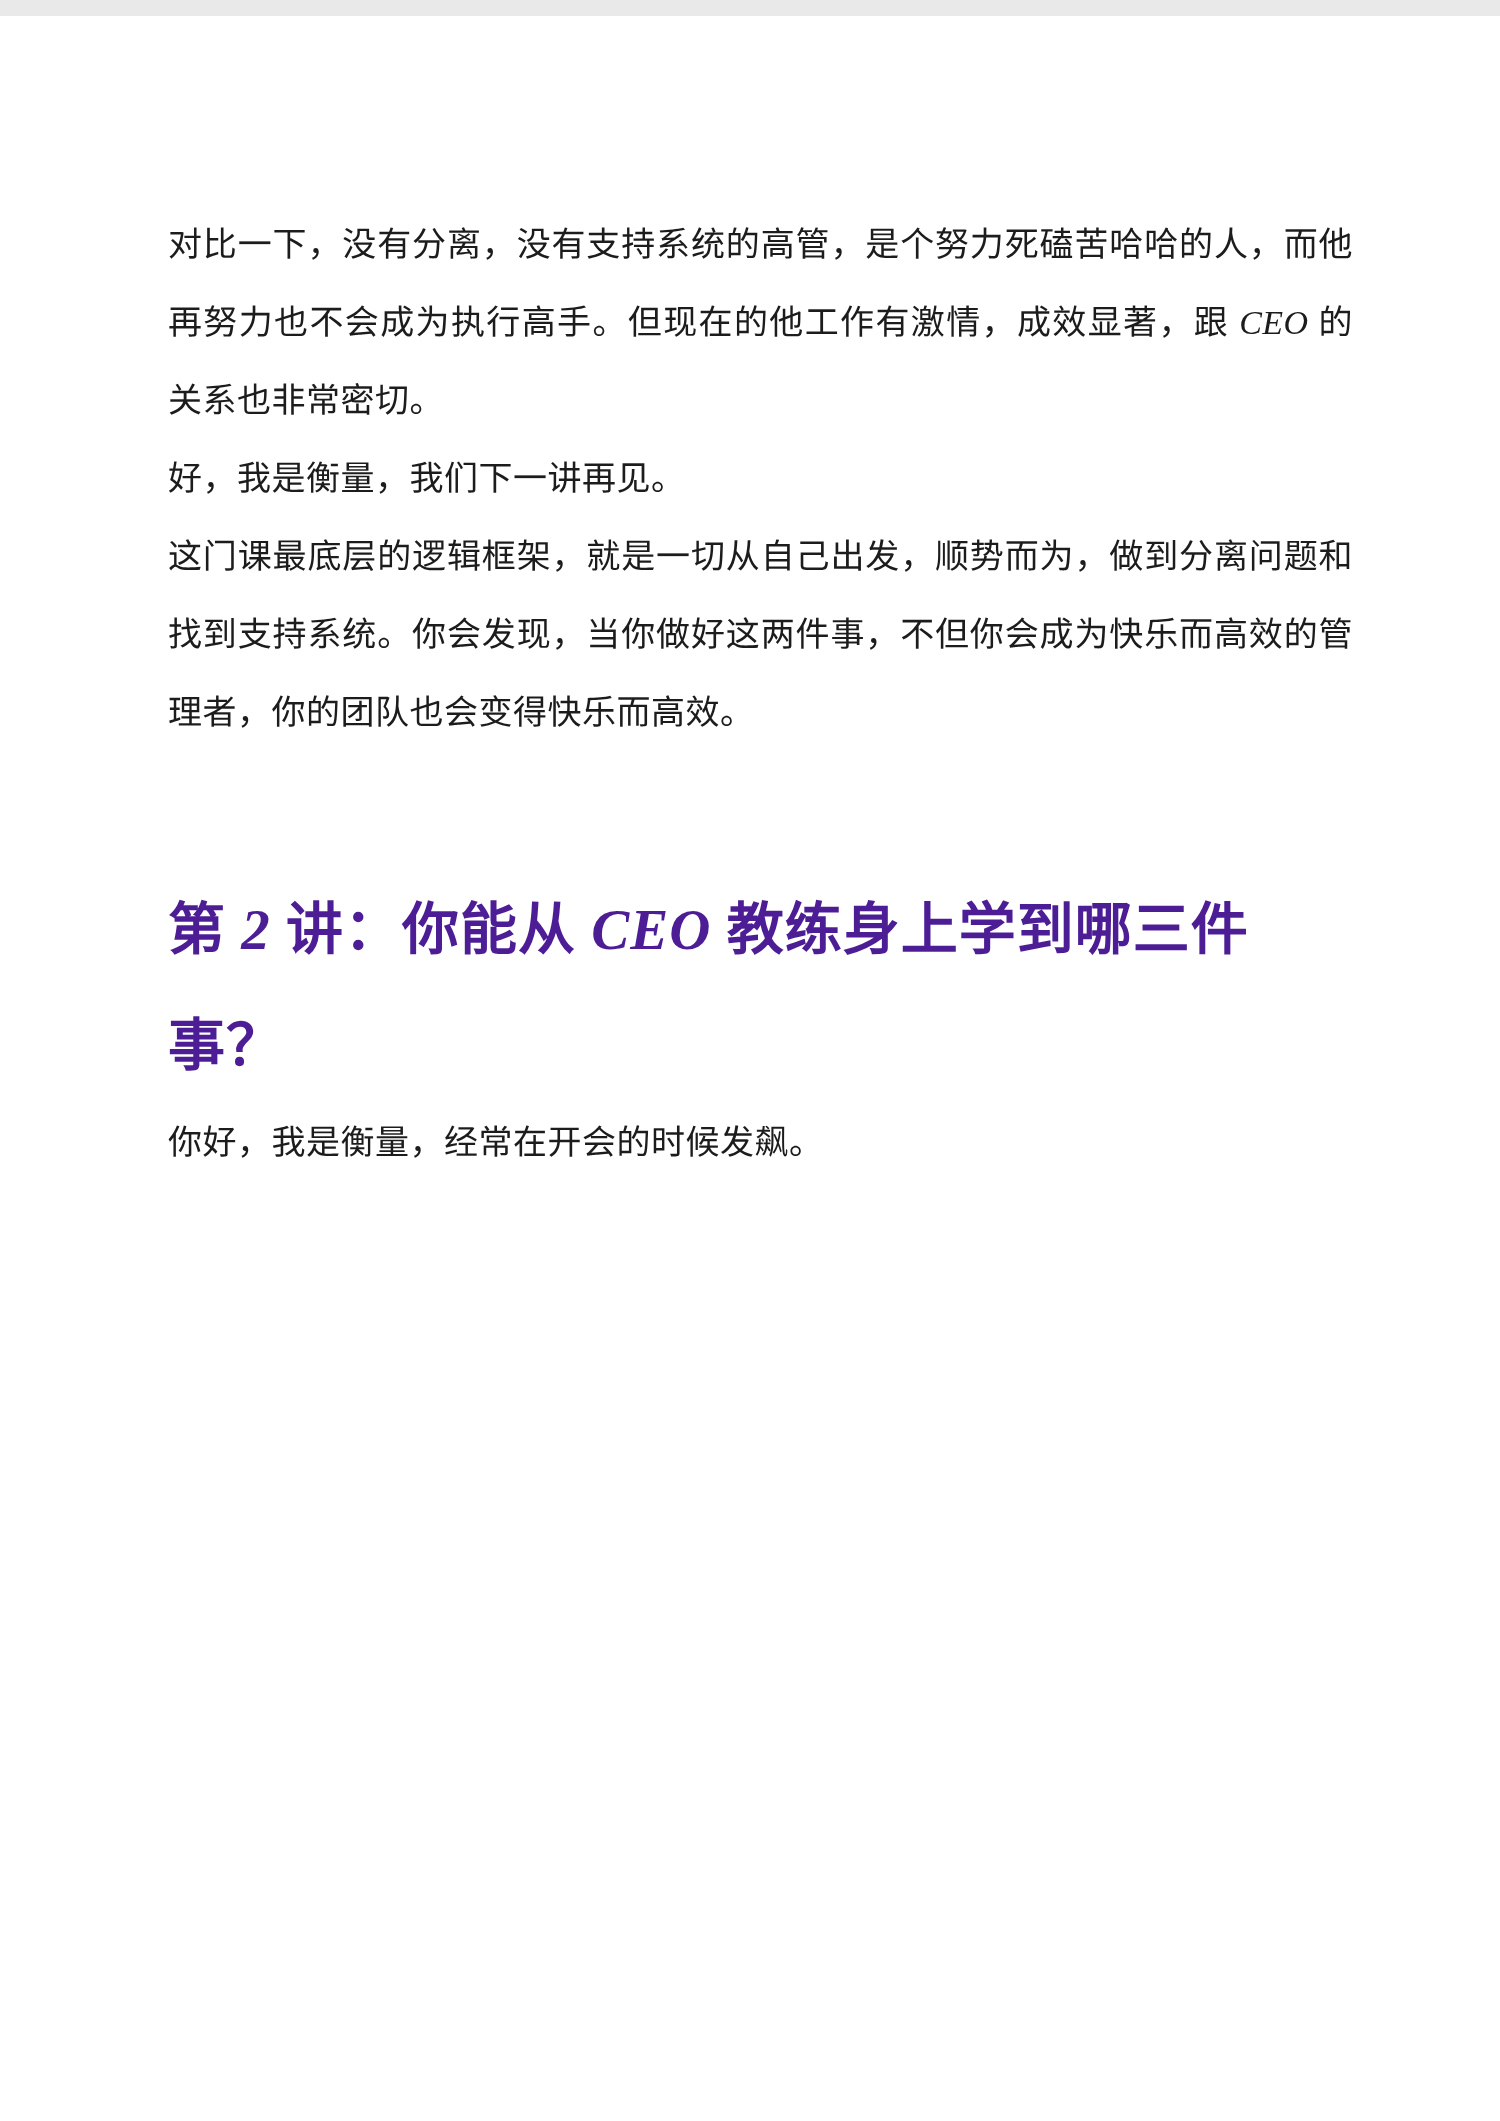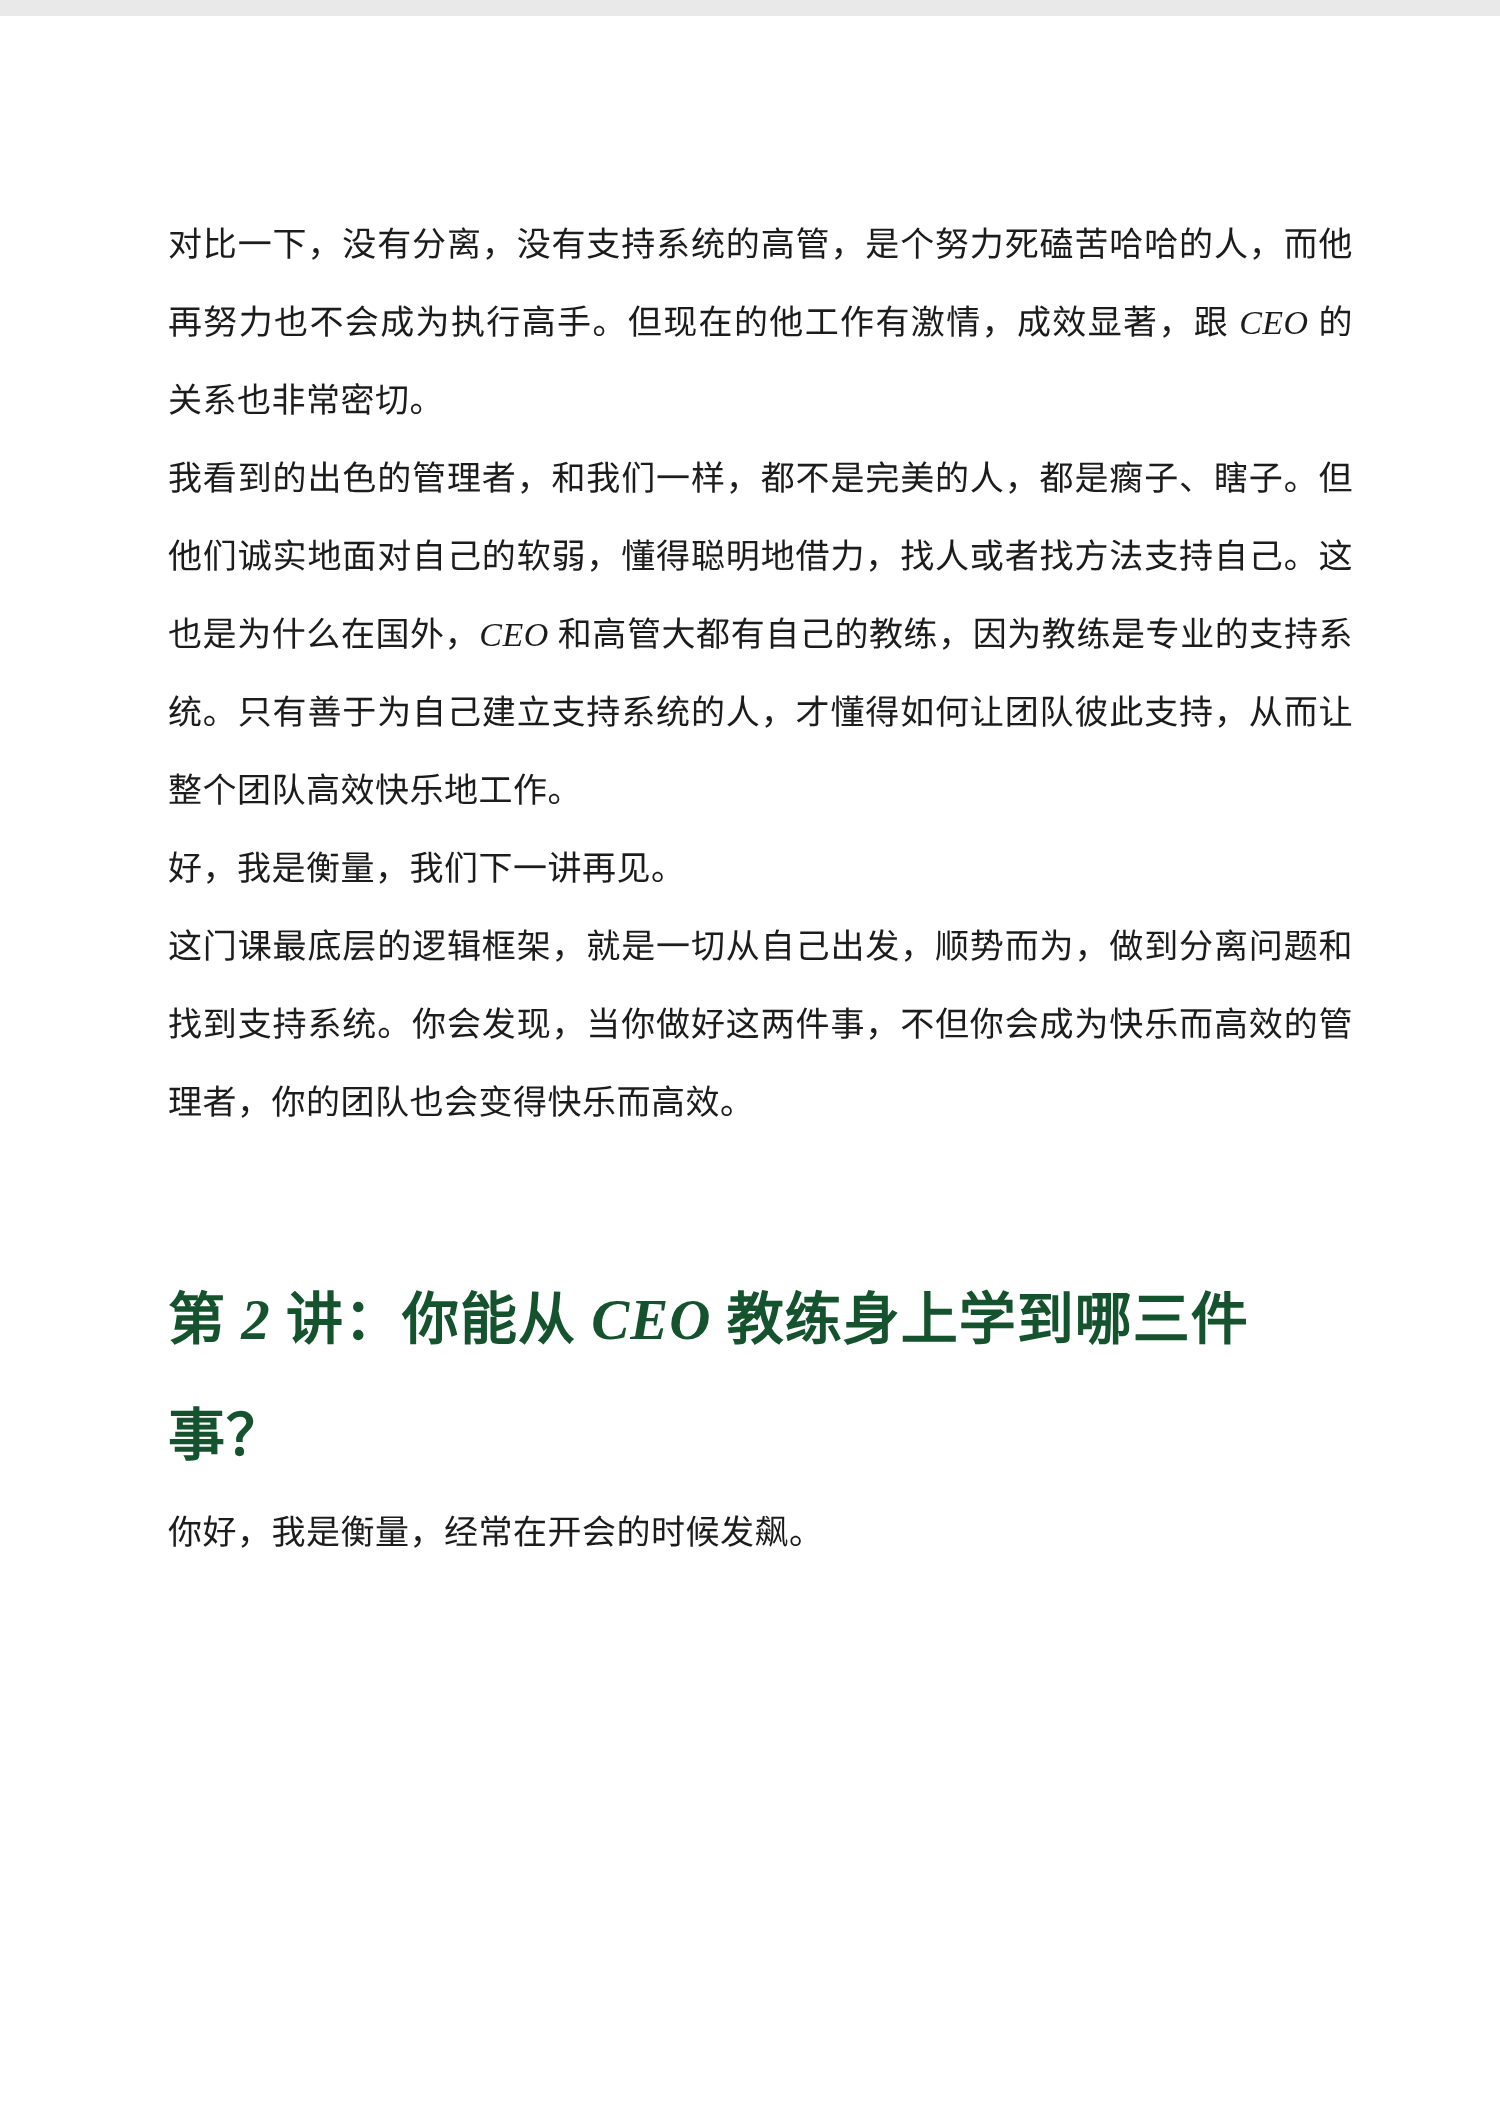--- a/index.html
+++ b/index.html
@@ -29,36 +29,35 @@
     text-justify: inter-ideograph;
     letter-spacing: 0.5px;
   }
   h1.section-heading {
     margin: 120px 0 0 0;
     font-size: 57px;
     line-height: 116px;
     font-weight: 700;
     text-align: left;
     letter-spacing: 1px;
-    color: #14532d;
+    color: #4c1d95;
   }
   .latin-italicize i {
     font-style: italic;
     font-family: "Liberation Serif", "DejaVu Serif", serif;
   }
 </style>
 </head>
 <body>
 
 <div class="page">
   <div class="content">
 
     <p class="body-para latin-italicize">对比一下，没有分离，没有支持系统的高管，是个努力死磕苦哈哈的人，而他再努力也不会成为执行高手。但现在的他工作有激情，成效显著，跟 <i>CEO</i> 的关系也非常密切。</p>
 
-    <p class="body-para latin-italicize">我看到的出色的管理者，和我们一样，都不是完美的人，都是瘸子、瞎子。但他们诚实地面对自己的软弱，懂得聪明地借力，找人或者找方法支持自己。这也是为什么在国外，<i>CEO</i> 和高管大都有自己的教练，因为教练是专业的支持系统。只有善于为自己建立支持系统的人，才懂得如何让团队彼此支持，从而让整个团队高效快乐地工作。</p>
 
     <p class="body-para latin-italicize">好，我是衡量，我们下一讲再见。</p>
 
     <p class="body-para latin-italicize">这门课最底层的逻辑框架，就是一切从自己出发，顺势而为，做到分离问题和找到支持系统。你会发现，当你做好这两件事，不但你会成为快乐而高效的管理者，你的团队也会变得快乐而高效。</p>
 
     <h1 class="section-heading latin-italicize">第 <i>2</i> 讲：你能从 <i>CEO</i> 教练身上学到哪三件事？</h1>
 
     <p class="body-para latin-italicize">你好，我是衡量，经常在开会的时候发飙。</p>
 
 

